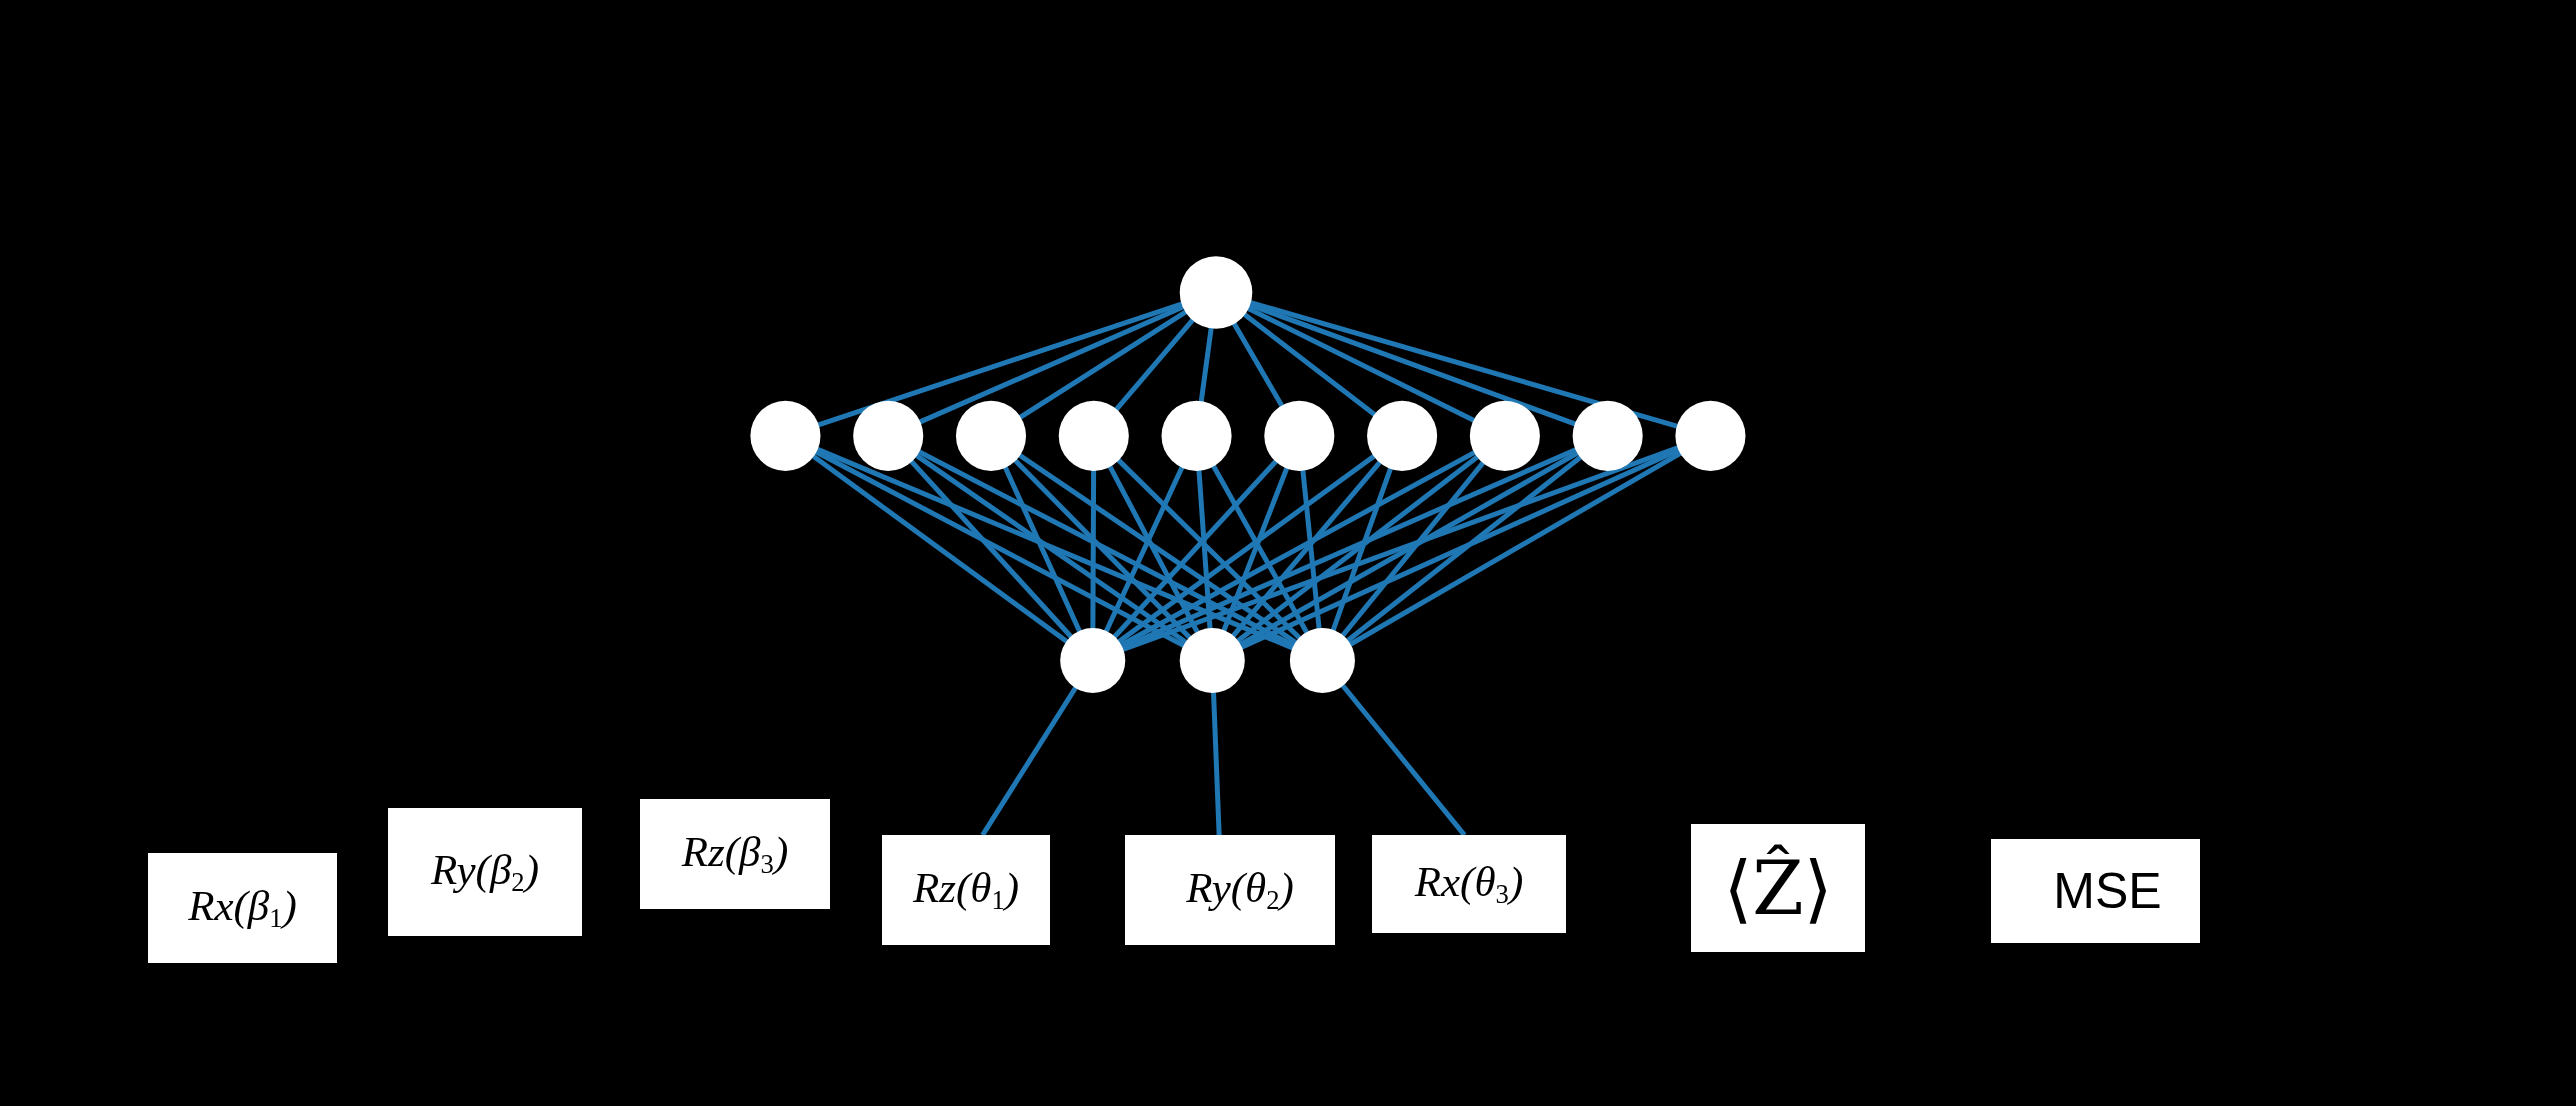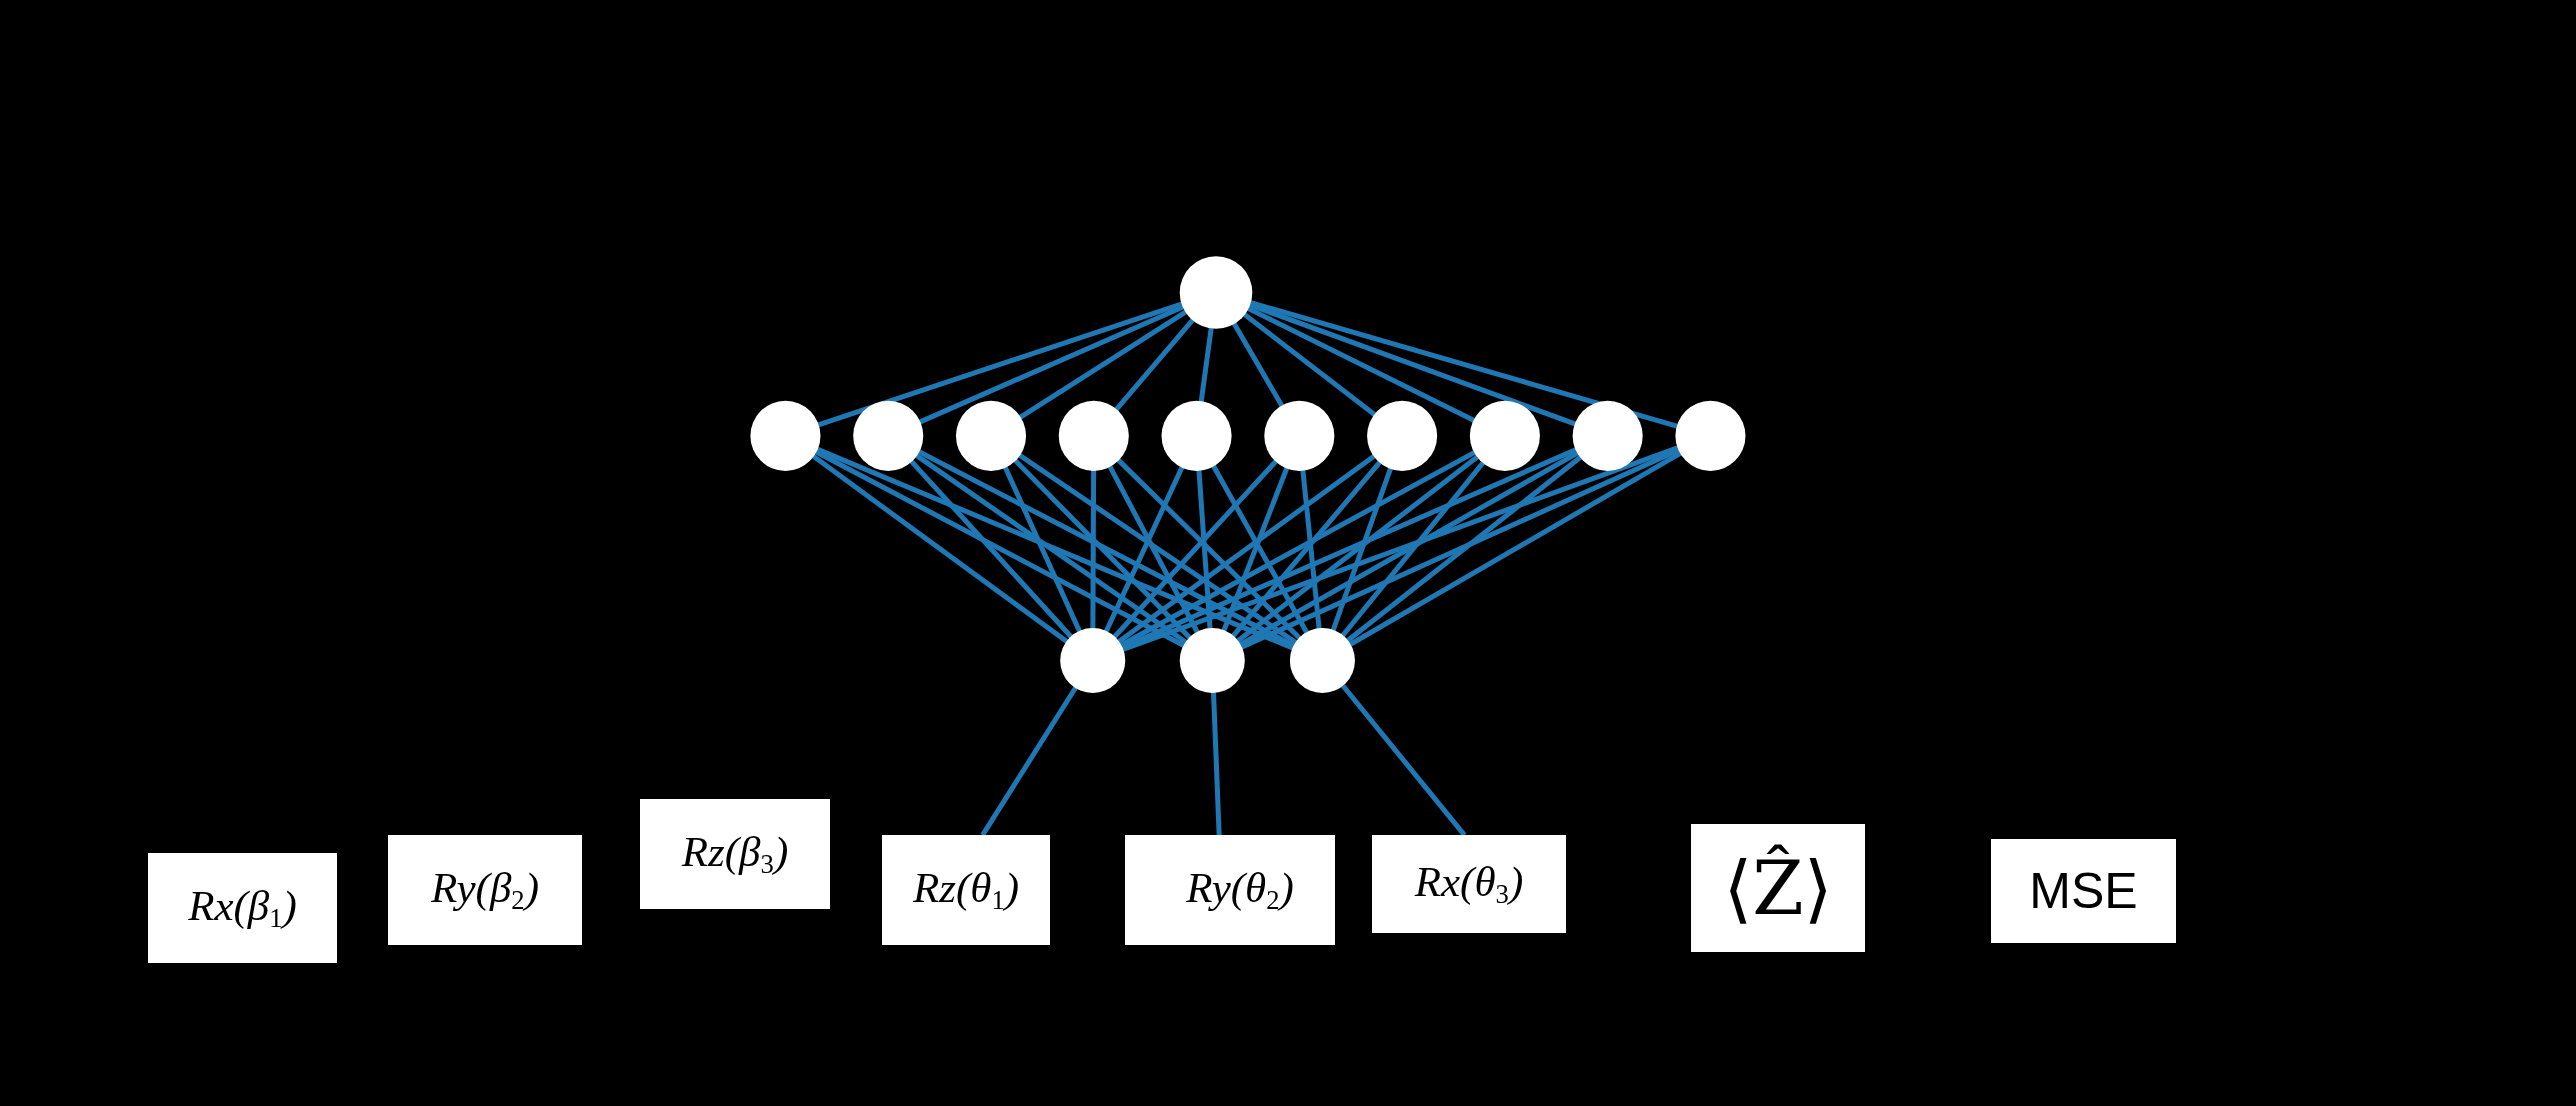--- a/index.html
+++ b/index.html
@@ -115,21 +115,21 @@
       <circle cx="2733" cy="696" r="56" fill="#ffffff"></circle>
       <circle cx="1746" cy="1055" r="52" fill="#ffffff"></circle>
       <circle cx="1937" cy="1055" r="52" fill="#ffffff"></circle>
       <circle cx="2113" cy="1055" r="52" fill="#ffffff"></circle>
     </svg>
 
   <div class="gate-box math" style="left:148px; top:853px; width:189px; height:110px;">
     <span class="gate-label"><span>Rx(β</span><sub>1</sub><span>)</span></span>
   </div>
 
-  <div class="gate-box math" style="left:388px; top:835px; width:194px; height:110px;">
+  <div class="gate-box math" style="left:388px; top:808px; width:194px; height:128px;">
     <span class="gate-label"><span>Ry(β</span><sub>2</sub><span>)</span></span>
   </div>
 
   <div class="gate-box math" style="left:640px; top:799px; width:190px; height:110px;">
     <span class="gate-label"><span>Rz(β</span><sub>3</sub><span>)</span></span>
   </div>
 
   <div class="gate-box math" style="left:882px; top:835px; width:168px; height:110px;text-align:right;">
     <span class="gate-label"><span>Rz(θ</span><sub>1</sub><span>)</span></span>
   </div>
@@ -139,18 +139,18 @@
   </div>
 
   <div class="gate-box math" style="left:1372px; top:835px; width:194px; height:98px;">
     <span class="gate-label"><span>Rx(θ</span><sub>3</sub><span>)</span></span>
   </div>
 
   <div class="gate-box expectation" style="left:1691px; top:824px; width:174px; height:128px;">
     <span class="gate-label">⟨Ẑ⟩</span>
   </div>
 
-  <div class="gate-box sans" style="left:1991px; top:839px; width:185px; height:104px;">
+  <div class="gate-box sans" style="left:1991px; top:839px; width:185px; height:104px;padding-left:24px;">
     <span class="gate-label">MSE</span>
   </div>
 
 </div>
 
 
 </body></html>

